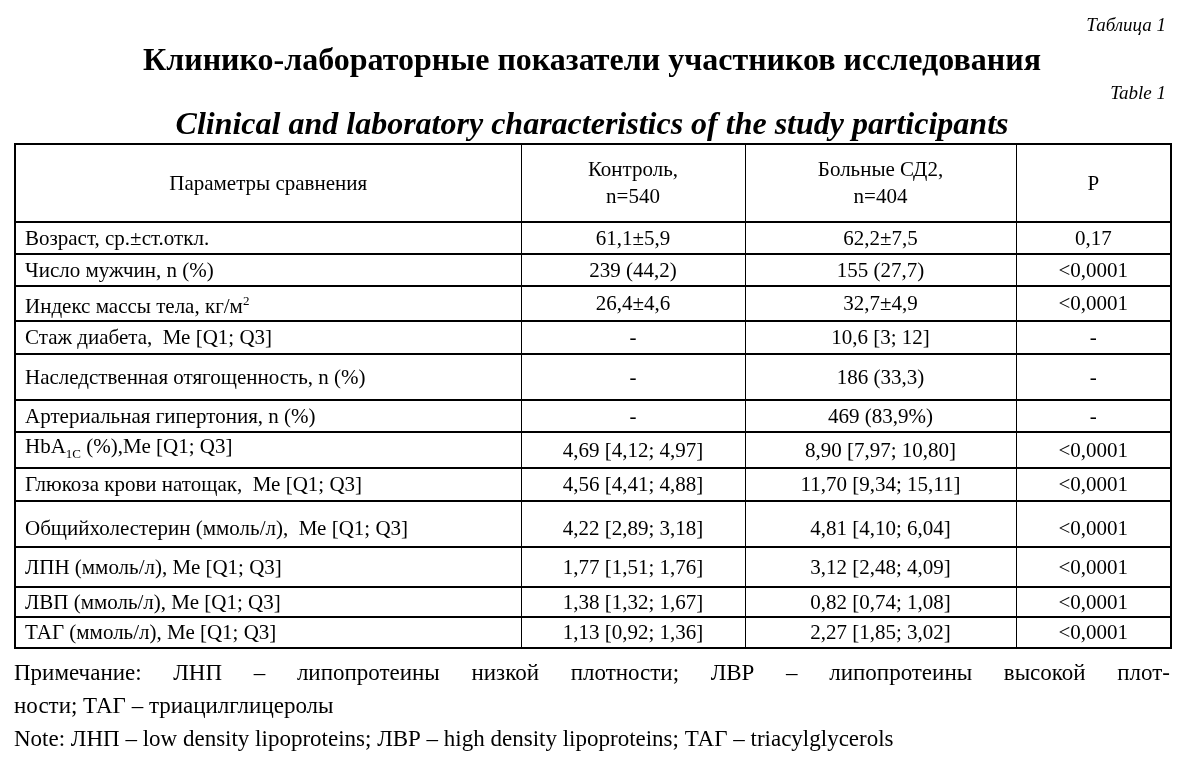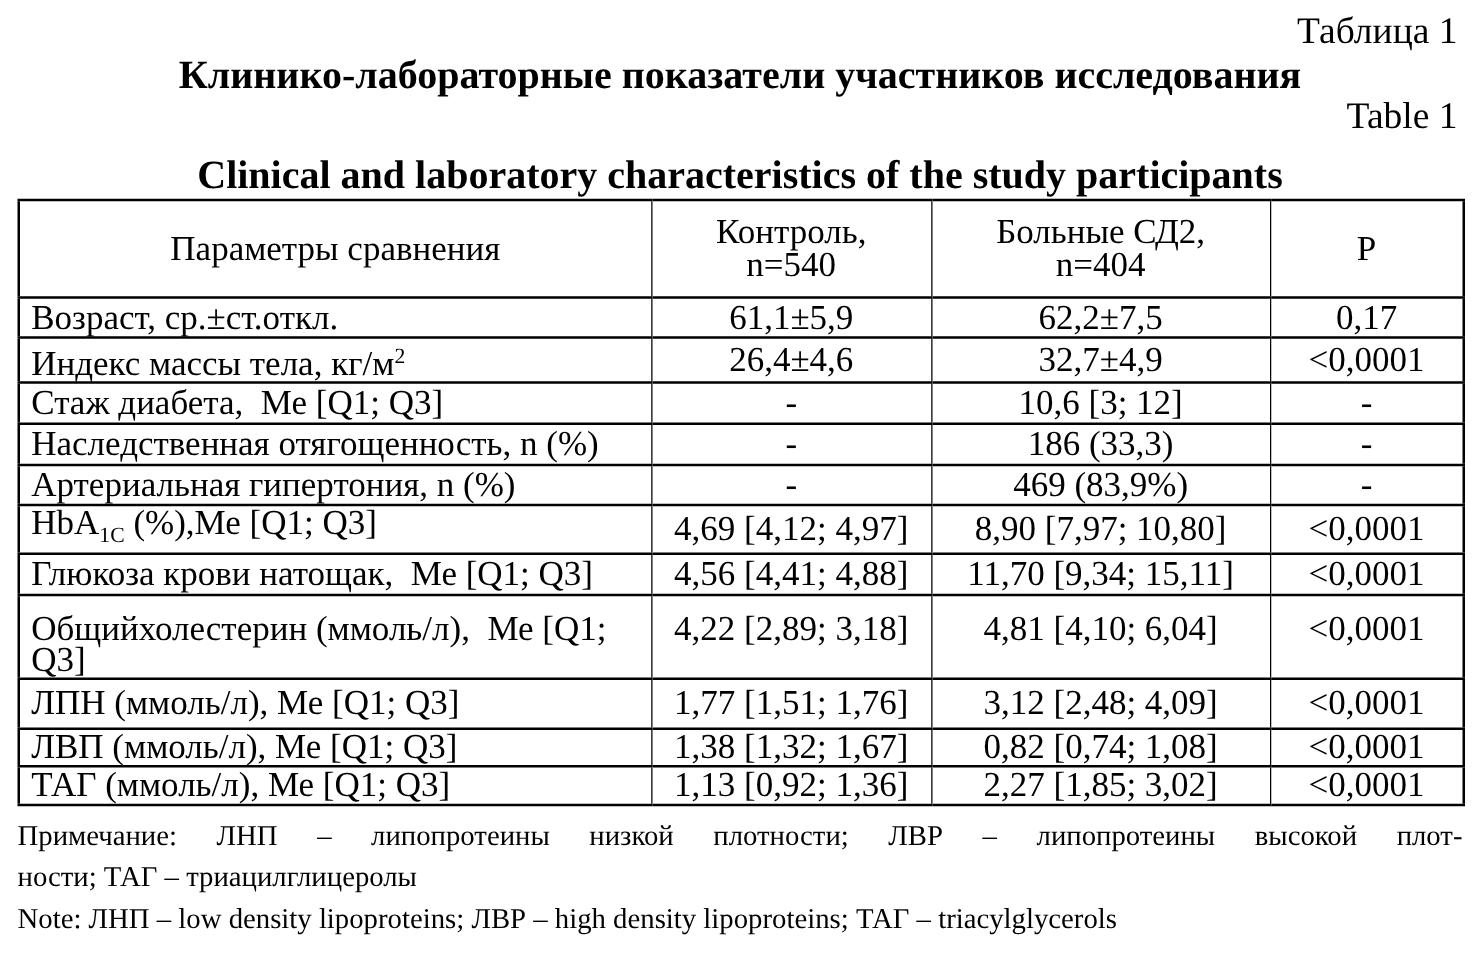--- a/index.html
+++ b/index.html
@@ -7,38 +7,39 @@
   body {
     width: 1184px;
     height: 766px;
     font-family: "Liberation Serif", serif;
     color: #000000;
     padding: 6px 14px 0 14px;
     overflow: hidden;
   }
   .caption-label {
     text-align: right;
-    font-size: 30px;
+    font-style: italic;
+    font-size: 19px;
     line-height: 30px;
     margin-top: 4px;
     padding-right: 4px;
   }
   .caption-title {
     text-align: center;
     font-weight: bold;
     font-size: 32px;
     line-height: 30px;
     margin-top: 4px;
   }
-  .caption-title.en { margin-top: 16px; margin-bottom: 5px; }
+  .caption-title.en { margin-top: 0; margin-bottom: 5px; font-style: italic; }
   table.data-table {
     width: 1156px;
     border-collapse: collapse;
     table-layout: fixed;
-    font-size: 28px;
+    font-size: 21px;
   }
   table.data-table, table.data-table th, table.data-table td {
     border: 1px solid #000;
   }
   table.data-table { border-width: 2px; }
   table.data-table th, table.data-table td {
     border-top-width: 2px;
     border-bottom-width: 2px;
   }
   th.hdr {
@@ -98,33 +99,39 @@
       <th class="hdr">Р</th>
     </tr>
   </thead>
   <tbody>
       <tr style="height: 32px;">
         <td class="cell label-cell"><span>Возраст, ср.±ст.откл.</span></td>
         <td class="cell value-cell">61,1±5,9</td>
         <td class="cell value-cell">62,2±7,5</td>
         <td class="cell value-cell">0,17</td>
       </tr>
+      <tr style="height: 32px;">
+        <td class="cell label-cell"><span>Число мужчин, n (%)</span></td>
+        <td class="cell value-cell">239 (44,2)</td>
+        <td class="cell value-cell">155 (27,7)</td>
+        <td class="cell value-cell">&lt;0,0001</td>
+      </tr>
       <tr style="height: 33px;">
         <td class="cell label-cell"><span>Индекс массы тела, кг/м</span><sup>2</sup></td>
         <td class="cell value-cell">26,4±4,6</td>
         <td class="cell value-cell">32,7±4,9</td>
         <td class="cell value-cell">&lt;0,0001</td>
       </tr>
       <tr style="height: 33px;">
         <td class="cell label-cell"><span>Стаж диабета, &nbsp;Ме [Q1; Q3]</span></td>
         <td class="cell value-cell">-</td>
         <td class="cell value-cell">10,6 [3; 12]</td>
         <td class="cell value-cell">-</td>
       </tr>
-      <tr style="height: 33px;">
+      <tr style="height: 46px;">
         <td class="cell label-cell"><span>Наследственная отягощенность, n (%)</span></td>
         <td class="cell value-cell">-</td>
         <td class="cell value-cell">186 (33,3)</td>
         <td class="cell value-cell">-</td>
       </tr>
       <tr style="height: 32px;">
         <td class="cell label-cell"><span>Артериальная гипертония, n (%)</span></td>
         <td class="cell value-cell">-</td>
         <td class="cell value-cell">469 (83,9%)</td>
         <td class="cell value-cell">-</td>

